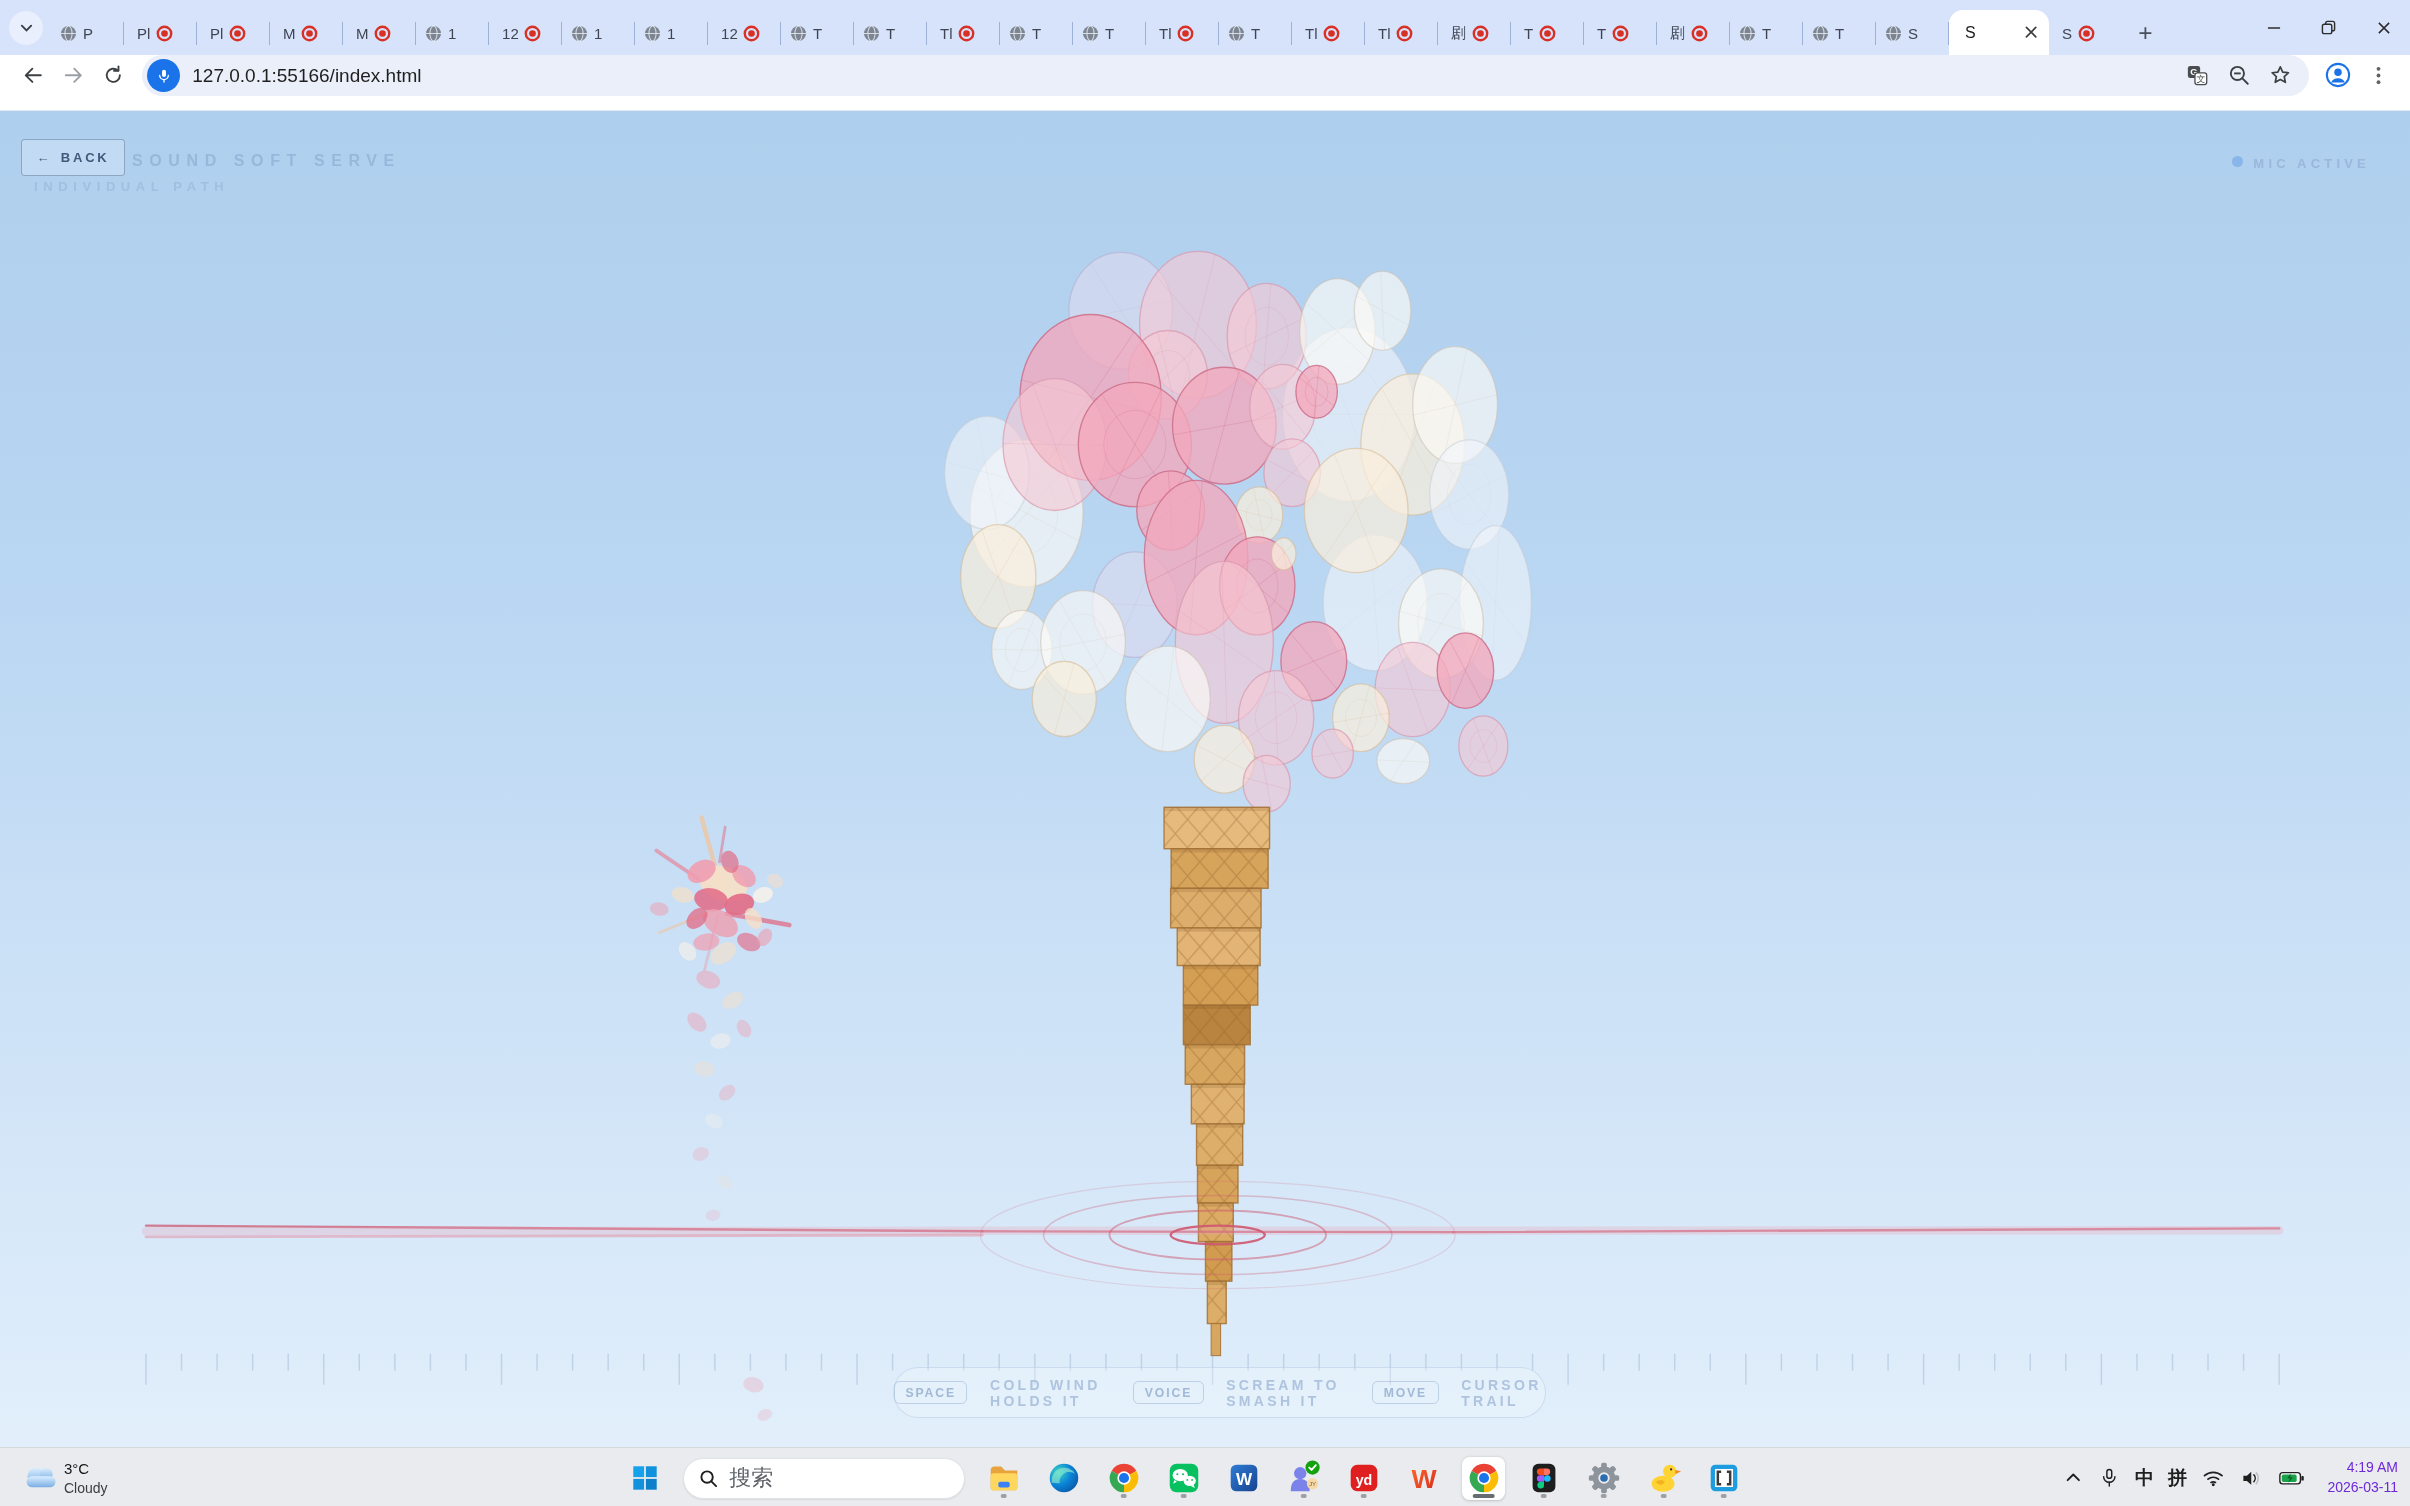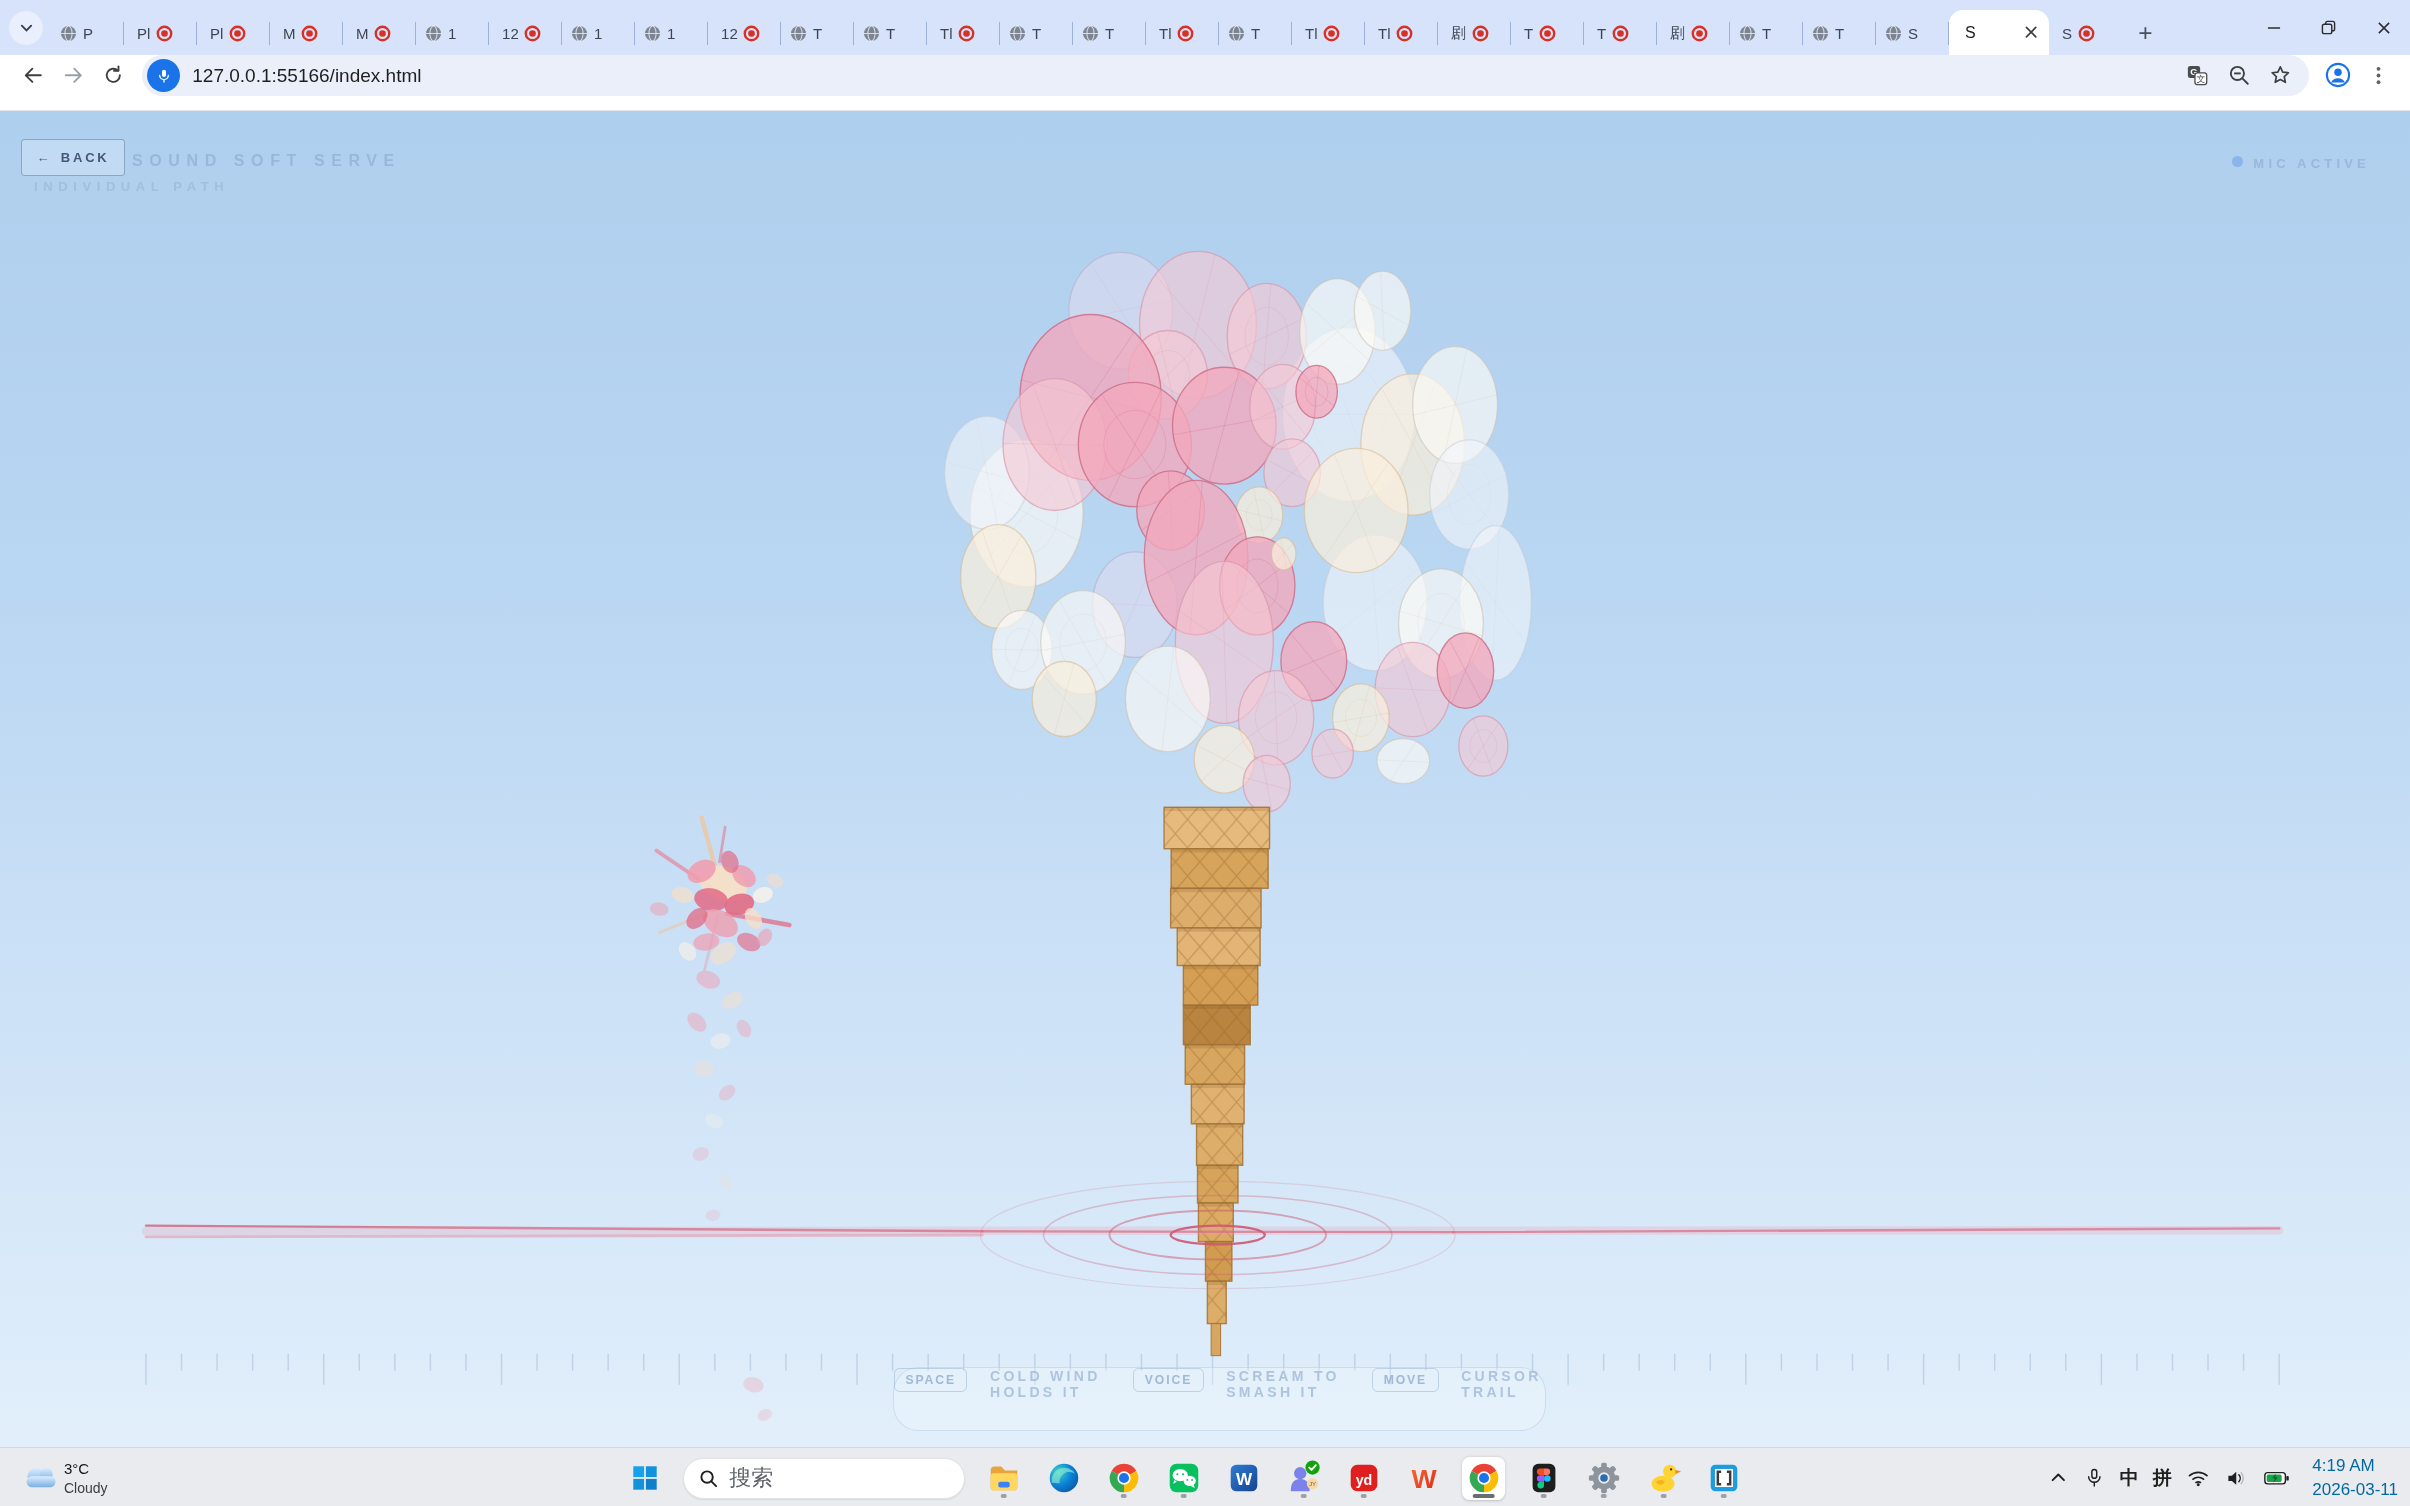--- a/index.html
+++ b/index.html
@@ -31,42 +31,42 @@
   #page{position:absolute;top:111px;left:0;right:0;bottom:60px;overflow:hidden;
     background:linear-gradient(180deg,#afcfee 0%,#b9d6f2 35%,#cfe3f7 70%,#e2effb 100%)}
   #scene{position:absolute;inset:0;width:100%;height:100%}
   #back-btn{position:absolute;left:21px;top:28px;width:104px;height:37px;border:1.4px solid rgba(85,110,145,.5);border-radius:3.8px;
     background:rgba(235,245,255,.3);color:#44597a;font-size:13px;letter-spacing:2.8px;font-weight:bold;
     display:flex;align-items:center;justify-content:center;gap:8.5px;cursor:pointer;font-family:"Liberation Sans",sans-serif}
   #page-title-1{position:absolute;left:132px;top:41px;font-size:16px;letter-spacing:6.6px;font-weight:bold;color:rgba(125,155,195,.45)}
   #page-title-2{position:absolute;left:34px;top:68px;font-size:13px;letter-spacing:5.6px;font-weight:bold;color:rgba(125,155,195,.32)}
   #mic-active{position:absolute;right:41px;top:45px;display:flex;align-items:flex-start;gap:10.4px;font-size:13px;letter-spacing:4.2px;font-weight:bold;color:rgba(130,160,200,.5)}
   #mic-active .dot{width:11.3px;height:11.3px;border-radius:50%;background:rgba(95,155,230,.5)}
-  #hintbar{position:absolute;left:893px;top:1256px;width:653px;height:64px;border:1.4px solid rgba(165,190,220,.42);border-radius:25.4px;
-    background:rgba(242,248,253,.30);display:flex;align-items:flex-start;justify-content:center;gap:22.6px}
+  #hintbar{position:absolute;left:893px;top:1256px;width:653px;height:51px;border:1.4px solid rgba(165,190,220,.42);border-radius:25.4px;
+    background:rgba(242,248,253,.30);display:flex;align-items:center;justify-content:center;gap:22.6px}
   .kbd{border:1.4px solid rgba(150,175,210,.5);border-radius:5.6px;padding:3.8px 10.4px;font-size:12.2px;letter-spacing:1.9px;font-weight:bold;color:rgba(125,155,195,.65)}
   .hint{font-size:14px;letter-spacing:3.3px;font-weight:bold;color:rgba(140,168,205,.62)}
 
   
   #taskbar{position:absolute;left:0;right:0;bottom:0;height:60px;background:#e9ebee;border-top:0.9px solid #d6d9dc}
   #weather{position:absolute;left:21px;top:4.7px;display:flex;align-items:center;gap:2px;height:51px;cursor:pointer}
   #weather .wtxt{line-height:1.35}
   #weather .t{font-size:15px;color:#141414}
   #weather .c{font-size:14px;color:#3c3c3c}
   #tb-center{position:absolute;left:623px;top:0;height:60px;display:flex;align-items:center;gap:17px}
   #search-pill{width:282px;height:41px;background:#fff;border:0.9px solid #e0e2e5;border-radius:21px;display:flex;align-items:center;gap:11.3px;padding:0 15px;box-shadow:0 0.9px 1.9px rgba(0,0,0,.08)}
   #search-pill span{font-size:22px;color:#5f6368}
   .task-icon{width:43px;height:43px;position:relative;display:flex;align-items:center;justify-content:center;cursor:pointer}
   .task-icon.running::after{content:"";position:absolute;bottom:1.9px;left:50%;transform:translateX(-50%);width:6.6px;height:3.3px;border-radius:1.9px;background:#9aa0a6}
   .task-icon.active{background:#fff;border-radius:7.5px;box-shadow:0 0.9px 2.8px rgba(0,0,0,.18)}
   .task-icon.active::after{width:22.6px;background:#686d72}
   #tray{position:absolute;right:13px;top:0;height:60px;display:flex;align-items:center;gap:14px}
   .tray-ic{display:flex;align-items:center;justify-content:center;cursor:pointer}
   .ime{font-size:19px;color:#1f1f1f;font-weight:bold;cursor:pointer}
-  #clock{text-align:left;font-size:17px;color:#0369a1;line-height:1.4;margin-left:7.5px;cursor:pointer}
+  #clock{text-align:right;font-size:14px;color:#6d28d9;line-height:1.4;margin-left:7.5px;cursor:pointer}
 </style>
 </head>
 <body>
 
 <div id="screen">
 
   <div id="tabstrip">
     <div class="tab-chevron">
       <svg width="15" height="15" viewBox="0 0 16 16">
           <path d="M3 6 l5 5 5-5" stroke="#3b3f46" stroke-width="2" fill="none" stroke-linecap="round"></path>

